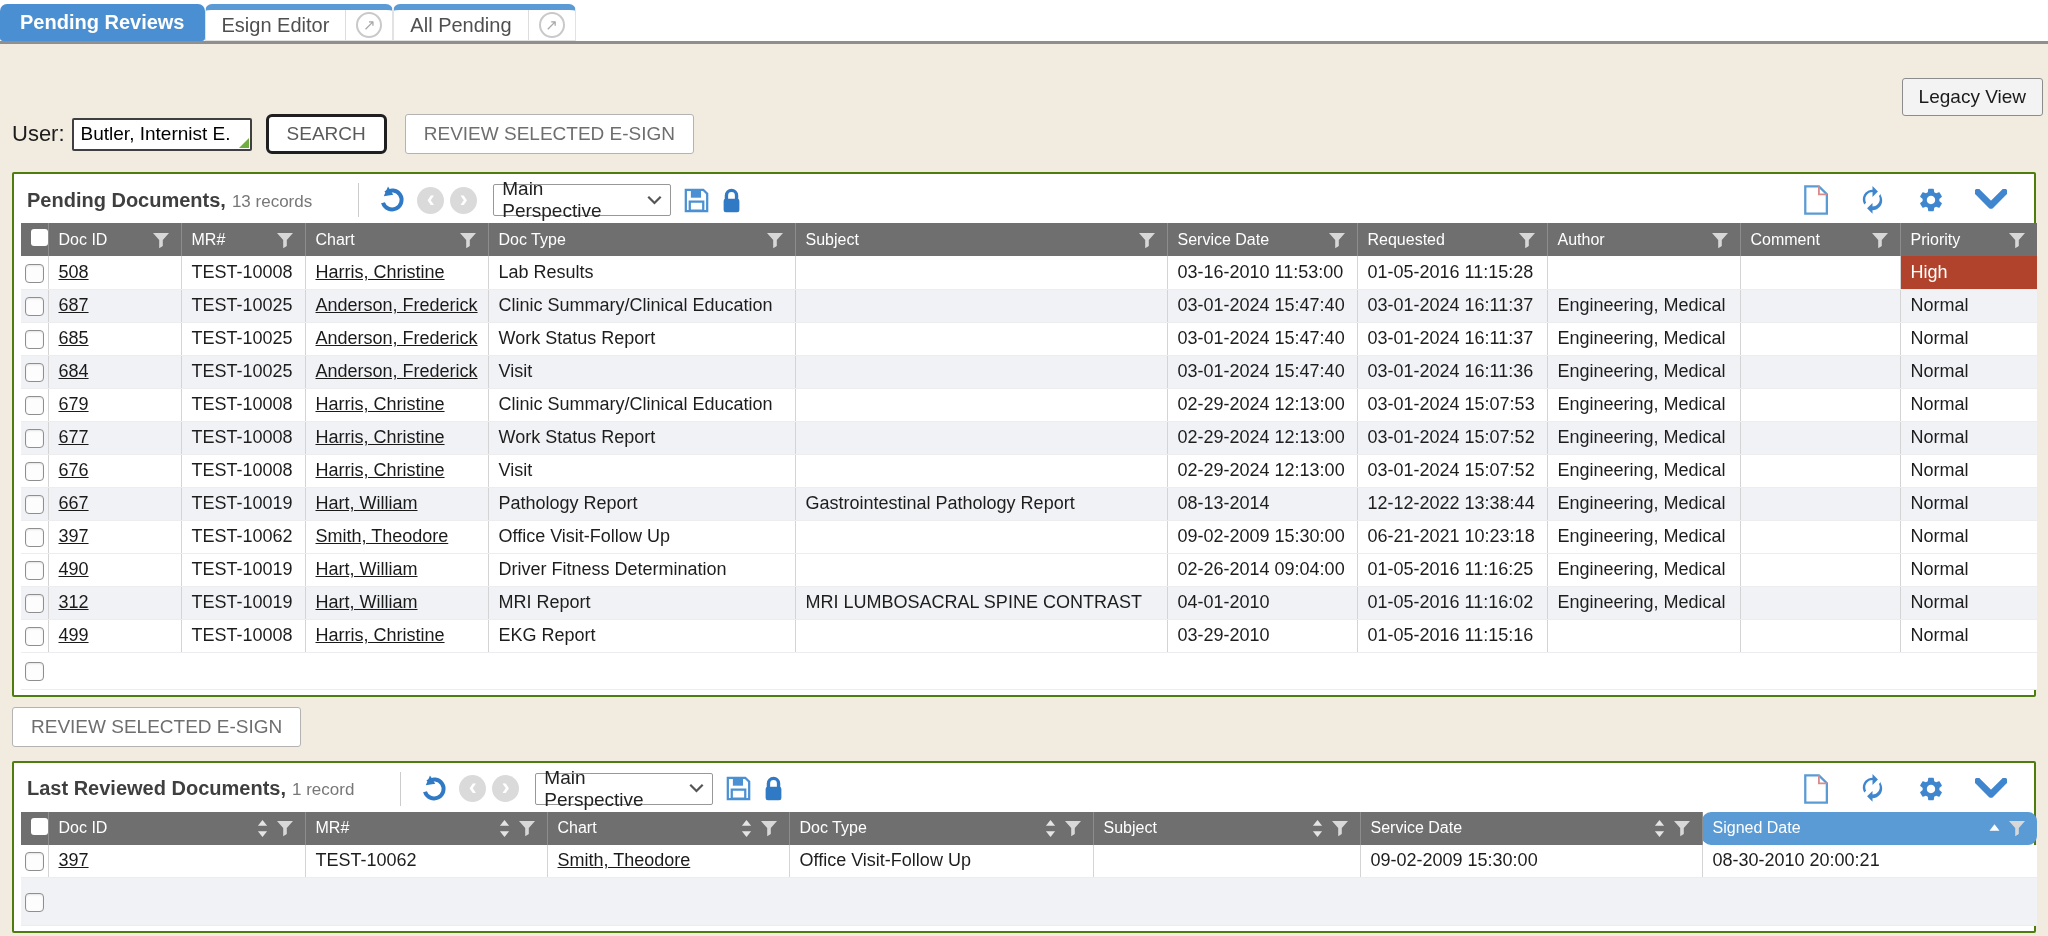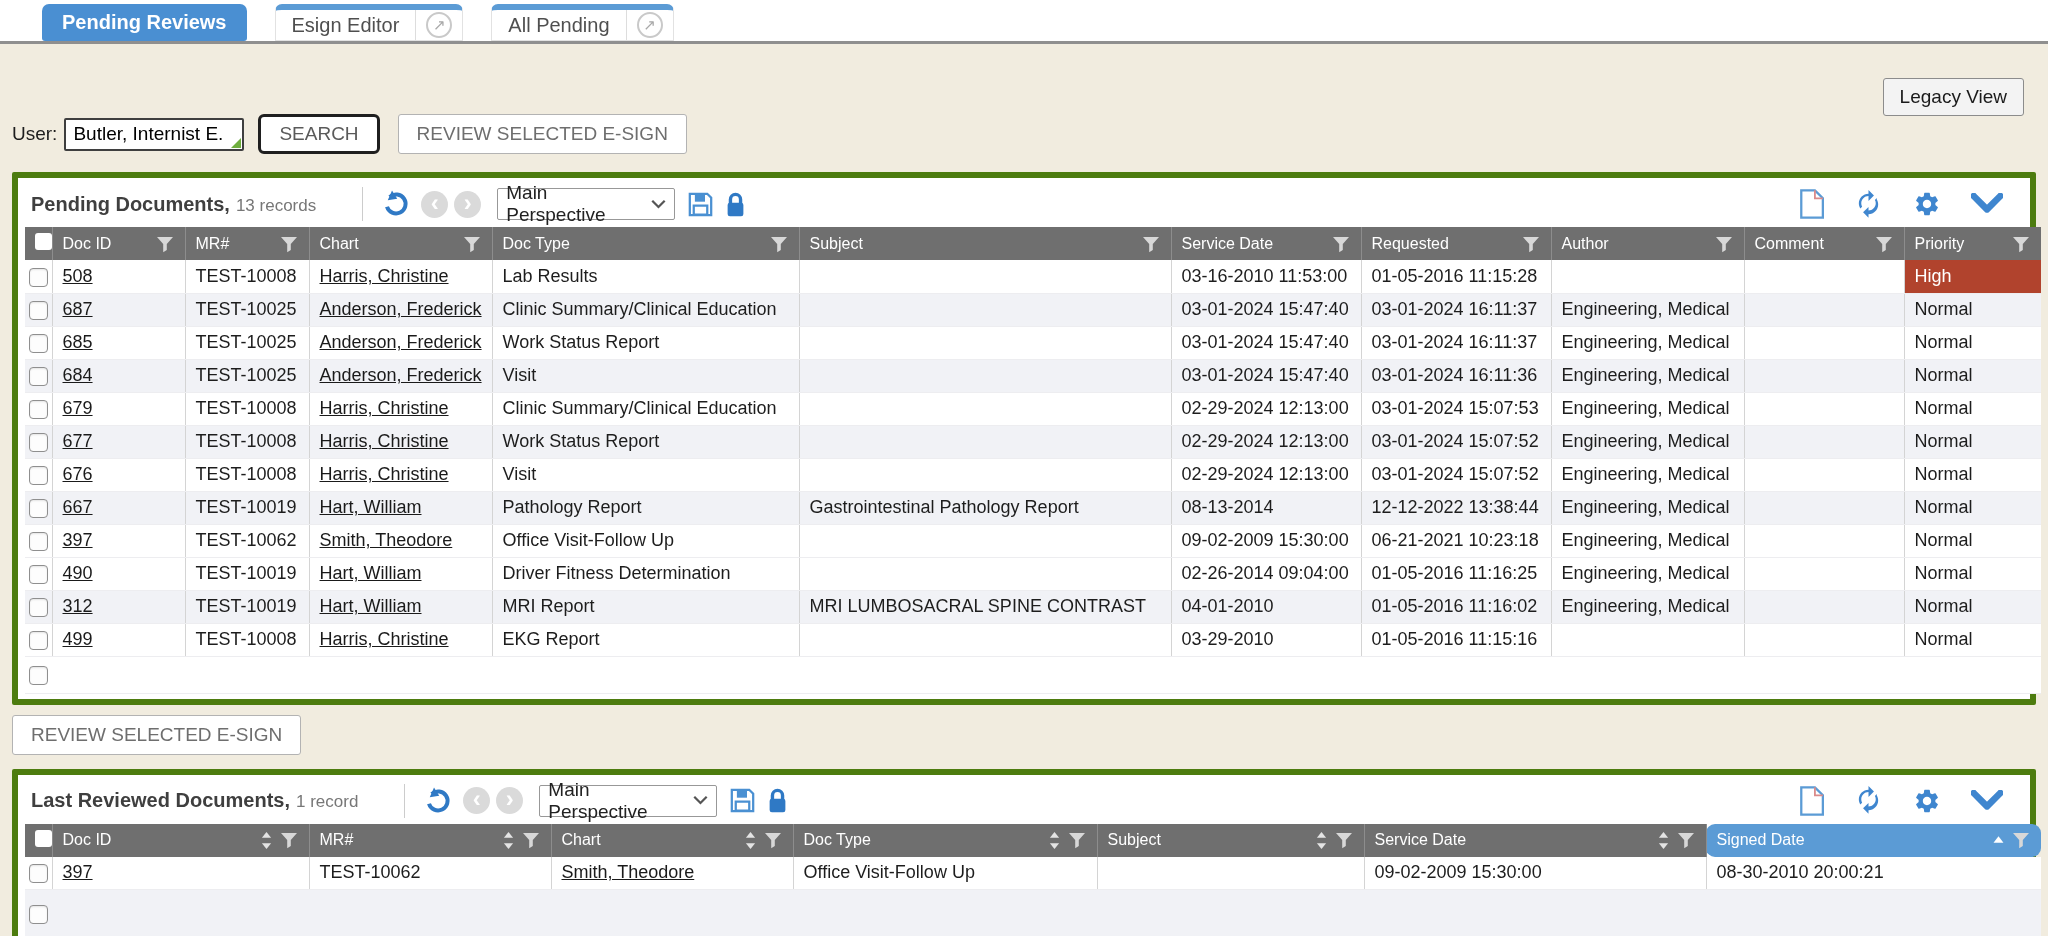--- a/index.html
+++ b/index.html
@@ -1,55 +1,55 @@
 <!DOCTYPE html>
 <html><head>
 <meta charset="utf-8">
 <style>
   * { margin:0; padding:0; box-sizing:border-box; }
   html,body { width:2048px; height:936px; overflow:hidden; }
   body { font-family:"Liberation Sans", sans-serif; background:#f1ecdf; position:relative; color:#1d1d1d; }
 
   
-  .tabbar { background:#fff; height:44px; display:flex; align-items:flex-end; gap:28px;
-            padding-left:42px; border-bottom:3px solid #8f8f8f; }
+  .tabbar { background:#fff; height:44px; display:flex; align-items:flex-end; gap:0;
+            border-bottom:3px solid #8f8f8f; }
   .tab { display:flex; align-items:center; cursor:pointer; }
   .tab.active { background:#4a8fd2; color:#fff; font-weight:bold; font-size:20px;
                 padding:0 20px; height:37px; border-radius:7px 7px 3px 3px; }
   .tab.inactive { background:#fff; border:1px solid #e2e2e2; border-top:6px solid #5b9bd5;
                   color:#4f4f4f; font-size:20px; height:37px; border-radius:7px 7px 0 0; }
   .tab.inactive .tab-label { padding:0 16px; }
   .tab.inactive .popout-wrap { border-left:1px solid #ddd; padding:0 10px; height:100%;
                                display:flex; align-items:center; }
   .popout-circle { width:26px; height:26px; border:2px solid #c9c9c9; border-radius:50%;
                    color:#a8a8a8; font-size:15px; display:flex; align-items:center; justify-content:center; }
 
   
-  .legacy { position:absolute; top:78px; right:24px; background:#f3f3f3; border:1px solid #8c8c8c;
+  .legacy { position:absolute; top:78px; right:5px; background:#f3f3f3; border:1px solid #8c8c8c;
             border-radius:3px; padding:7px 16px; font-size:19px; color:#1a1a1a; cursor:pointer;
             font-family:"Liberation Sans", sans-serif; }
 
   
   .userrow { display:flex; align-items:center; margin:70px 0 18px 12px; }
-  .userrow label { font-size:19px; margin-right:7px; }
+  .userrow label { font-size:22px; margin-right:7px; }
   .inp-wrap { position:relative; display:inline-block; }
   .inp-wrap input { width:180px; height:33px; border:2px solid #3f3f3f; border-radius:2px;
                     font-size:19px; padding:0 7px; font-family:"Liberation Sans", sans-serif; }
   .inp-wrap::after { content:""; position:absolute; right:3px; bottom:3px;
                      border-left:10px solid transparent; border-bottom:10px solid #6fae3e; }
   .searchbtn { margin-left:14px; background:#fff; border:3px solid #1f1f1f; border-radius:6px;
                color:#5a5a5a; font-size:19px; padding:6px 18px; cursor:pointer;
                font-family:"Liberation Sans", sans-serif; }
   .reviewbtn { margin-left:18px; background:#fff; border:1px solid #b3b3b3; border-radius:3px;
                color:#6e6e6e; font-size:19px; padding:8px 18px; cursor:pointer;
                font-family:"Liberation Sans", sans-serif; }
   .review-bottom { margin:10px 0 14px 12px; }
 
   
-  .panel { margin:0 12px; background:#fff; border:6px solid #4d7c0f; border-radius:2px;
+  .panel { margin:0 12px; background:#fff; border:2px solid #4d7c0f; border-radius:2px;
            padding:4px 7px 5px 7px; position:relative; }
   .toolbar { display:flex; align-items:center; height:44px; padding:0 6px; }
   .tb-title { font-size:20px; color:#3f3f3f; font-weight:bold; white-space:nowrap; }
   .tb-cnt { font-size:17px; color:#777; font-weight:normal; margin-left:6px; }
   .vsep { border-left:1px solid #ccc; height:34px; margin:0 18px 0 46px; }
   .undo { color:#2f79c5; margin-right:8px; display:flex; cursor:pointer; }
   .navc { width:27px; height:27px; border-radius:50%; background:#dadada; color:#fff;
           font-size:24px; font-weight:bold; display:flex; align-items:center; justify-content:center;
           margin-right:6px; cursor:pointer; line-height:1; padding-bottom:3px; }
   .persp { display:flex; align-items:center; justify-content:space-between; width:178px; height:32px;

